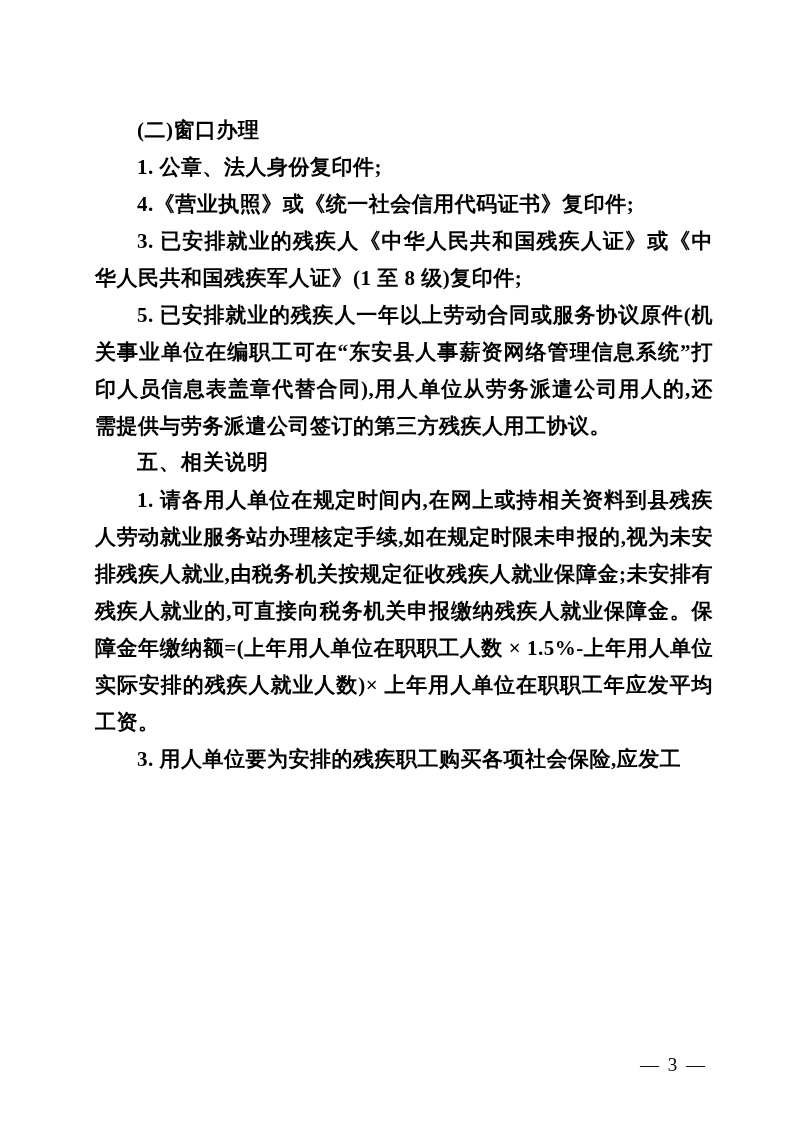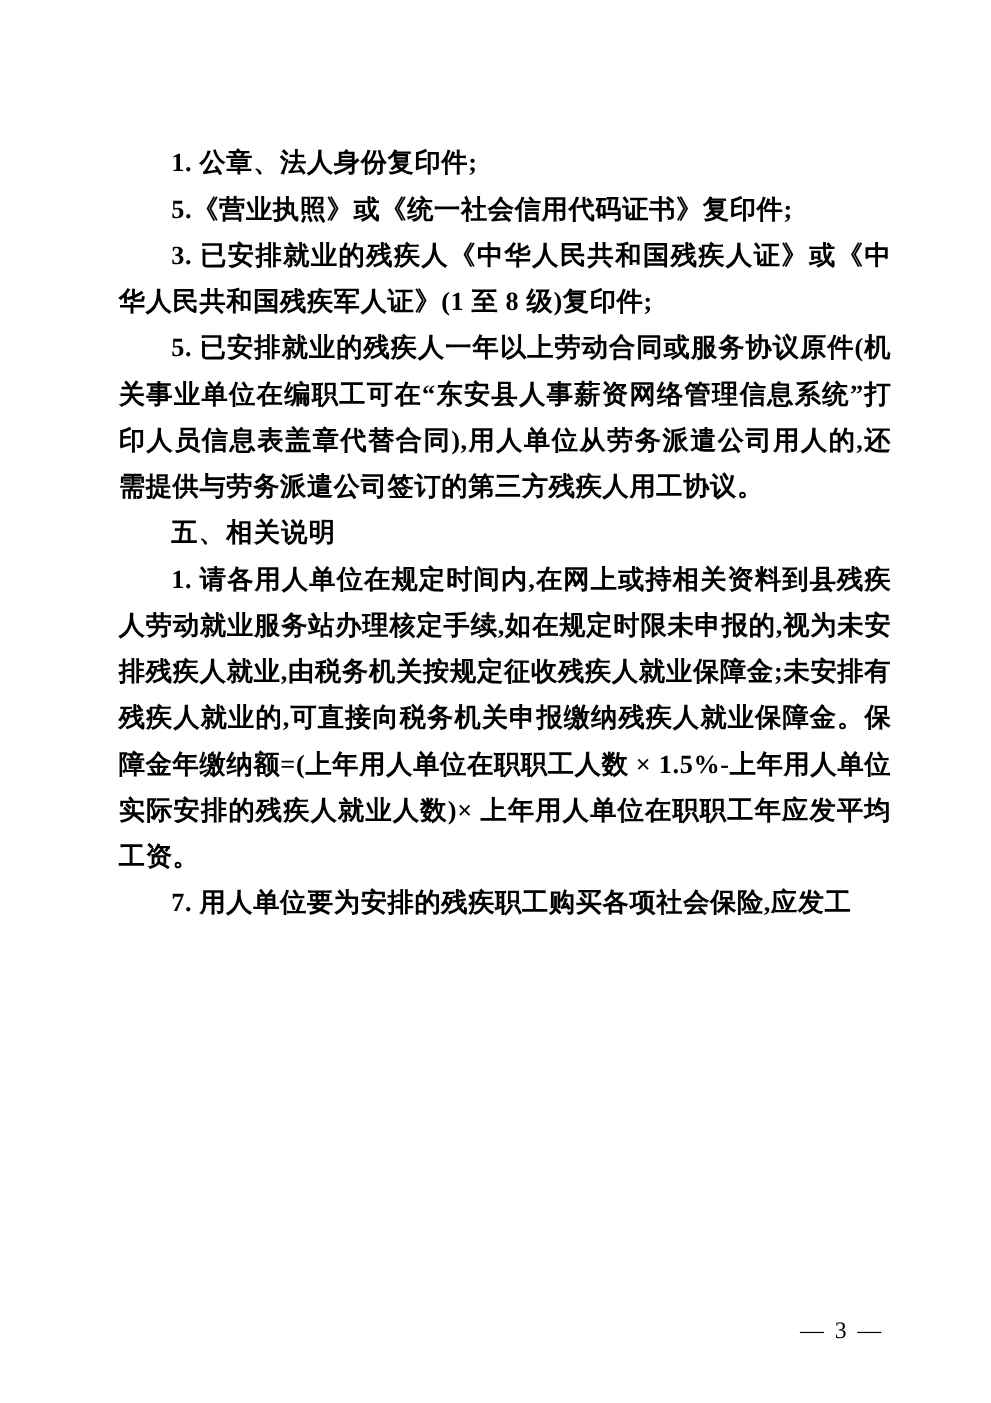--- a/index.html
+++ b/index.html
@@ -35,50 +35,51 @@
   .heading-kai {
     margin: 0;
     text-indent: 2em;
     font-weight: 700;
     letter-spacing: 0.5px;
   }
   .heading-hei {
     margin: 0;
     text-indent: 2em;
     font-weight: 700;
-    font-family: Liberation Serif, serif;
+    font-family: Liberation Mono, monospace;
     letter-spacing: 1px;
   }
   .page-number {
     position: absolute;
     right: 86px;
     bottom: 46px;
     font-size: 19px;
     letter-spacing: 2px;
     font-weight: 400;
   }
 </style>
 </head>
 <body>
 
 <div class="page">
 
   <div class="content">
+    <p class="heading-kai">(二)窗口办理</p>
 
     <p class="para">1. 公章、法人身份复印件;</p>
 
-    <p class="para">5.《营业执照》或《统一社会信用代码证书》复印件;</p>
+    <p class="para">4.《营业执照》或《统一社会信用代码证书》复印件;</p>
 
     <p class="para">3. 已安排就业的残疾人《中华人民共和国残疾人证》或《中华人民共和国残疾军人证》(1 至 8 级)复印件;</p>
 
 
     <p class="para">5. 已安排就业的残疾人一年以上劳动合同或服务协议原件(机关事业单位在编职工可在“东安县人事薪资网络管理信息系统”打印人员信息表盖章代替合同),用人单位从劳务派遣公司用人的,还需提供与劳务派遣公司签订的第三方残疾人用工协议。</p>
 
     <p class="heading-hei">五、相关说明</p>
 
     <p class="para">1. 请各用人单位在规定时间内,在网上或持相关资料到县残疾人劳动就业服务站办理核定手续,如在规定时限未申报的,视为未安排残疾人就业,由税务机关按规定征收残疾人就业保障金;未安排有残疾人就业的,可直接向税务机关申报缴纳残疾人就业保障金。保障金年缴纳额=(上年用人单位在职职工人数 × 1.5%-上年用人单位实际安排的残疾人就业人数)× 上年用人单位在职职工年应发平均工资。</p>
 
-    <p class="para">7. 用人单位要为安排的残疾职工购买各项社会保险,应发工</p>
+    <p class="para">3. 用人单位要为安排的残疾职工购买各项社会保险,应发工</p>
   </div>
 
   <div class="page-number">—  3  —</div>
 
 </div>
 
 </body></html>

